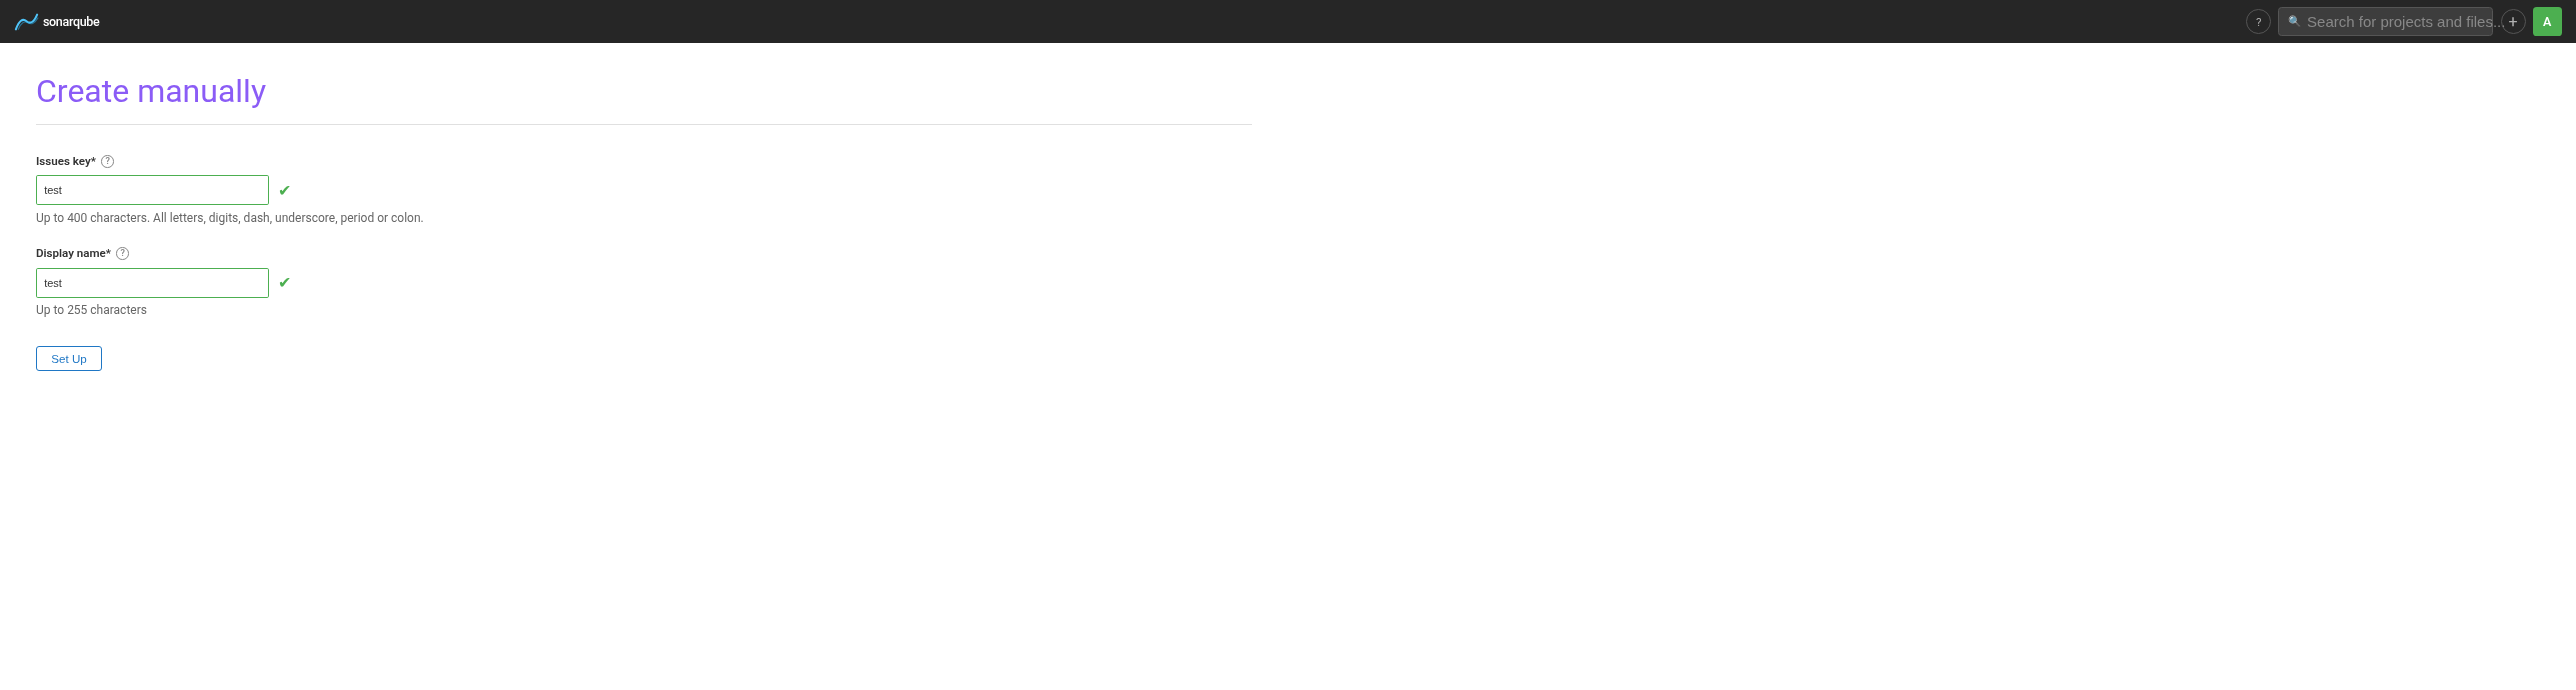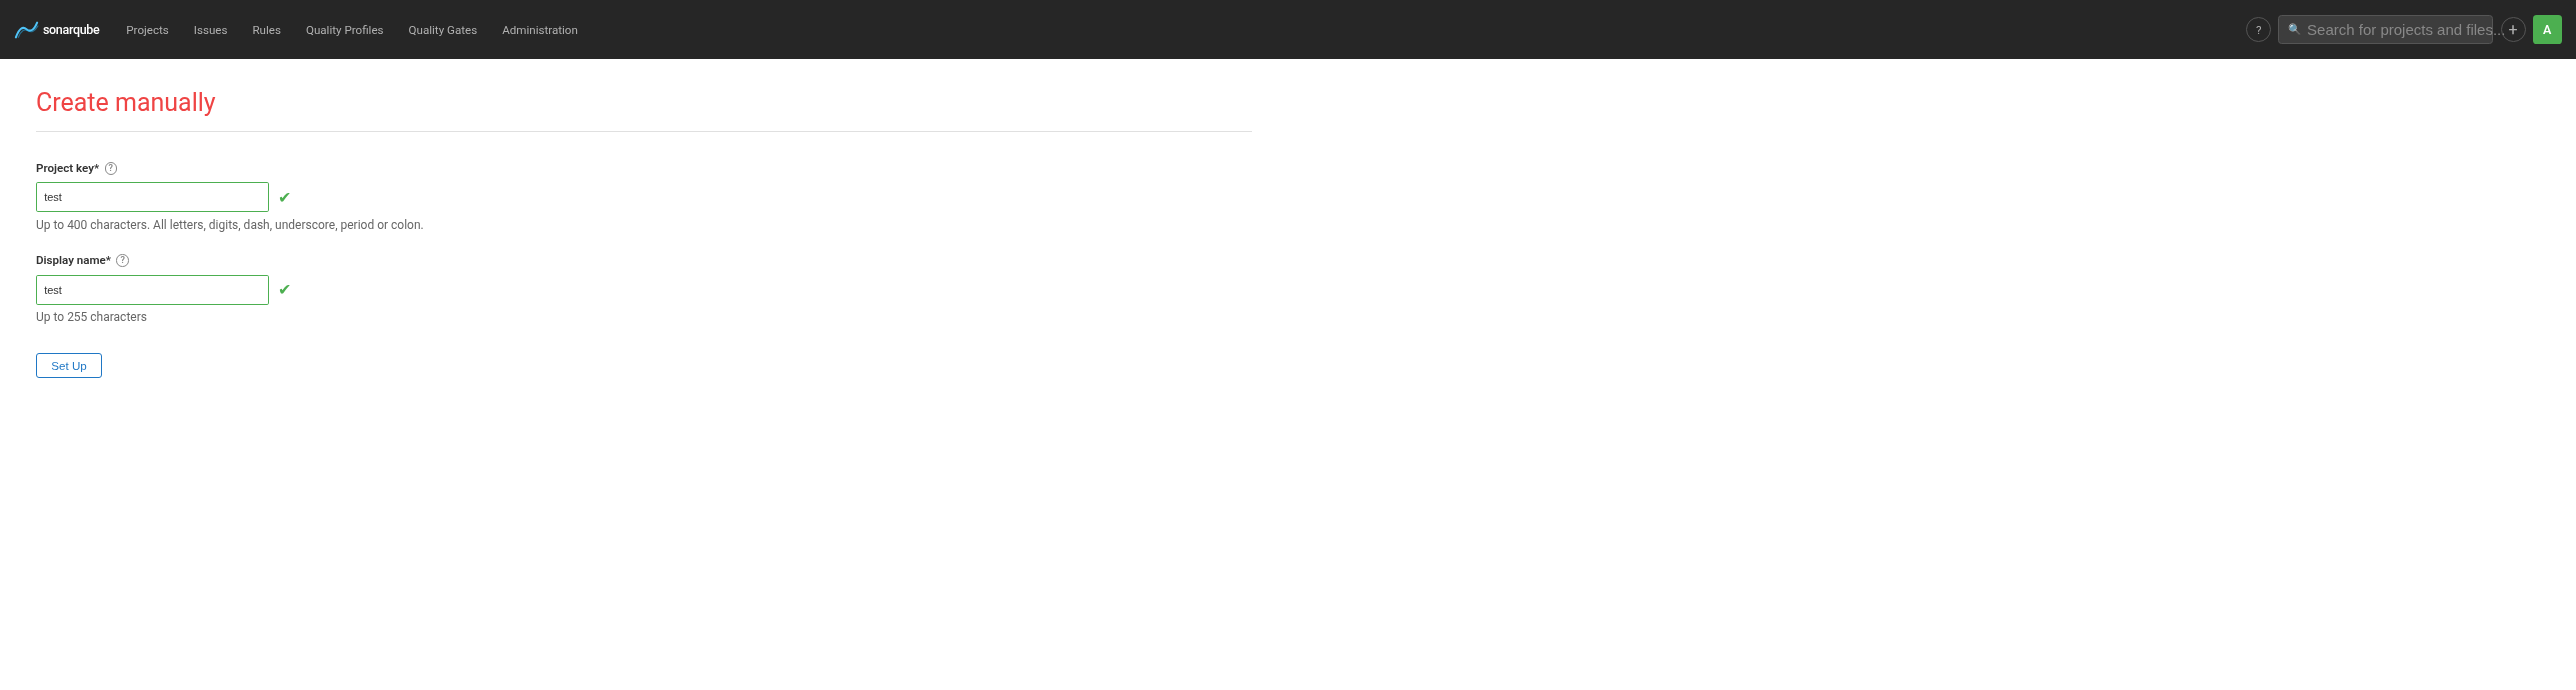--- a/index.html
+++ b/index.html
@@ -11,21 +11,21 @@
     body {
       font-family: -apple-system, BlinkMacSystemFont, 'Segoe UI', Roboto, sans-serif;
       background: #ffffff;
       color: #333;
       font-size: 12.5px;
     }
 
     
     .navbar {
       background: #262626;
-      height: 59px;
+      height: 43px;
       display: flex;
       align-items: center;
       padding: 0 14.3px;
       gap: 0;
     }
 
     .navbar-brand {
       display: flex;
       align-items: center;
       margin-right: 14.3px;
@@ -149,23 +149,23 @@
       cursor: pointer;
     }
 
     
     .main-content {
       padding: 29px 36px;
       max-width: 1288px;
     }
 
     .page-title {
-      font-size: 25px;
+      font-size: 32px;
       font-weight: 400;
-      color: #ef4444;
+      color: #8b5cf6;
       margin-bottom: 14.3px;
     }
 
     .divider {
       border: none;
       border-top: 0.9px solid #e0e0e0;
       margin-bottom: 29px;
     }
 
     .form-section {
@@ -248,28 +248,20 @@
   <div class="navbar-brand">
     <div class="sonarqube-logo">
       <svg class="logo-icon" viewBox="0 0 30 22" fill="none" xmlns="http://www.w3.org/2000/svg">
         <path d="M2 20 Q8 4, 15 10 Q22 16, 28 2" stroke="#4FC3F7" stroke-width="2.5" fill="none" stroke-linecap="round"></path>
         <path d="M5 20 Q10 8, 17 12 Q23 16, 29 6" stroke="#29B6F6" stroke-width="1.5" fill="none" stroke-linecap="round" opacity="0.5"></path>
       </svg>
       <span class="logo-text">sonarqube</span>
     </div>
   </div>
 
-  <div class="nav-links">
-    <a class="nav-link">Projects</a>
-    <a class="nav-link">Issues</a>
-    <a class="nav-link">Rules</a>
-    <a class="nav-link">Quality Profiles</a>
-    <a class="nav-link">Quality Gates</a>
-    <a class="nav-link">Administration</a>
-  </div>
 
   <div class="navbar-right">
     <div class="help-btn">?</div>
 
     <div class="search-box">
       <span class="search-icon-nav">🔍</span>
       <input type="text" placeholder="Search for projects and files..." style="">
     </div>
 
     <div class="add-btn">+</div>
@@ -279,21 +271,21 @@
 
 <div class="main-content">
   <h1 class="page-title">Create manually</h1>
   <hr class="divider">
 
   <div class="form-section">
 
     
     <div class="form-group">
       <div class="form-label">
-        <span>Project key*</span>
+        <span>Issues key*</span>
         <div class="help-icon">?</div>
       </div>
       <div class="input-row">
         <input type="text" class="form-input" value="test" style="">
         <span class="check-icon">✔︎</span>
       </div>
       <div class="form-hint">Up to 400 characters. All letters, digits, dash, underscore, period or colon.</div>
     </div>
 
     

